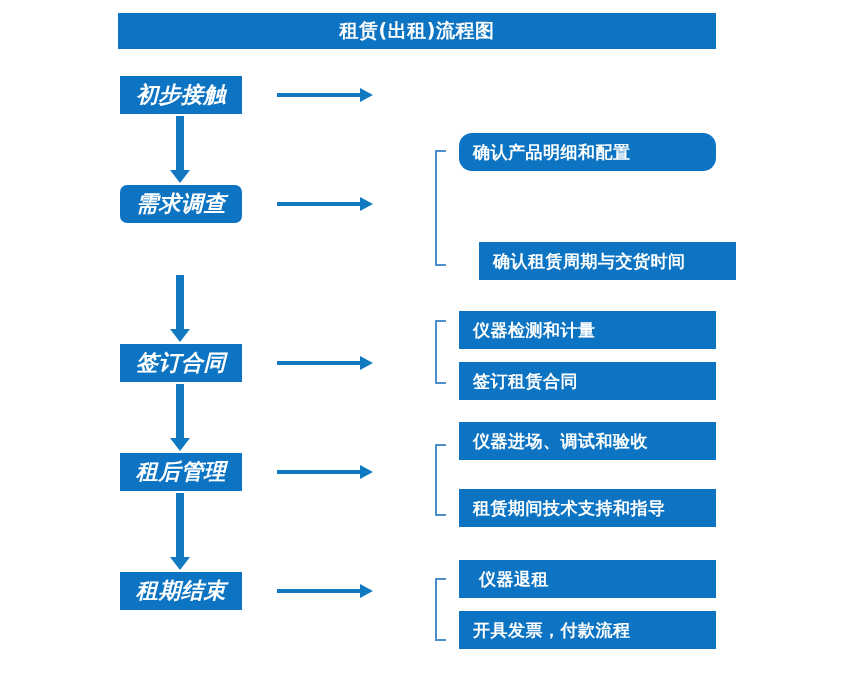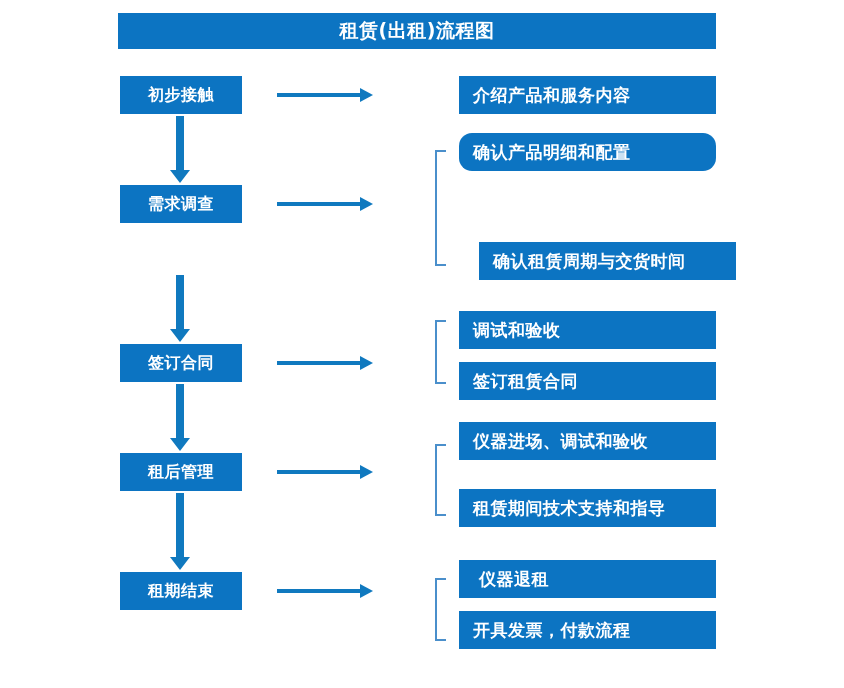--- a/index.html
+++ b/index.html
@@ -50,21 +50,22 @@
     font-weight: bold;
     letter-spacing: 0.5px;
     box-sizing: border-box;
   }
 
   .box.left {
     left: 104px;
     width: 122px;
     height: 38px;
     justify-content: center;
-    font-size: 16px;
+    font-size: 22px;
+    font-style: italic;
   }
 
   .box.right {
     left: 443px;
     width: 257px;
     height: 38px;
     justify-content: flex-start;
     padding-left: 14px;
     font-size: 17px;
   }
@@ -135,48 +136,47 @@
 
 <div id="canvas">
 
   <div class="title-bar">租赁(出租)流程图</div>
 
   <div class="box left" style="top:76px;">初步接触</div>
   <div class="h-arrow" style="top:88px;">
     <div class="shaft"></div>
     <div class="head"></div>
   </div>
-  <div class="box right" style="top:76px;">介绍产品和服务内容</div>
 
   <div class="v-arrow" style="top:116px; height:67px;">
     <div class="shaft" style="height:54px;"></div>
     <div class="head"></div>
   </div>
 
-  <div class="box left" style="top:185px;">需求调查</div>
+  <div class="box left" style="top:185px;border-radius:7px;">需求调查</div>
   <div class="h-arrow" style="top:197px;">
     <div class="shaft"></div>
     <div class="head"></div>
   </div>
   <div class="bracket" style="top:150px; height:116px;"></div>
   <div class="box right" style="top:133px;border-radius:13px;">确认产品明细和配置</div>
   <div class="box right" style="top:242px;margin-left:20px;">确认租赁周期与交货时间</div>
 
   <div class="v-arrow" style="top:275px; height:67px;">
     <div class="shaft" style="height:54px;"></div>
     <div class="head"></div>
   </div>
 
   <div class="box left" style="top:344px;">签订合同</div>
   <div class="h-arrow" style="top:356px;">
     <div class="shaft"></div>
     <div class="head"></div>
   </div>
   <div class="bracket" style="top:320px; height:64px;"></div>
-  <div class="box right" style="top:311px;">调试和验收</div>
+  <div class="box right" style="top:311px;">仪器检测和计量</div>
   <div class="box right" style="top:362px;">签订租赁合同</div>
 
   <div class="v-arrow" style="top:384px; height:67px;">
     <div class="shaft" style="height:54px;"></div>
     <div class="head"></div>
   </div>
 
   <div class="box left" style="top:453px;">租后管理</div>
   <div class="h-arrow" style="top:465px;">
     <div class="shaft"></div>

